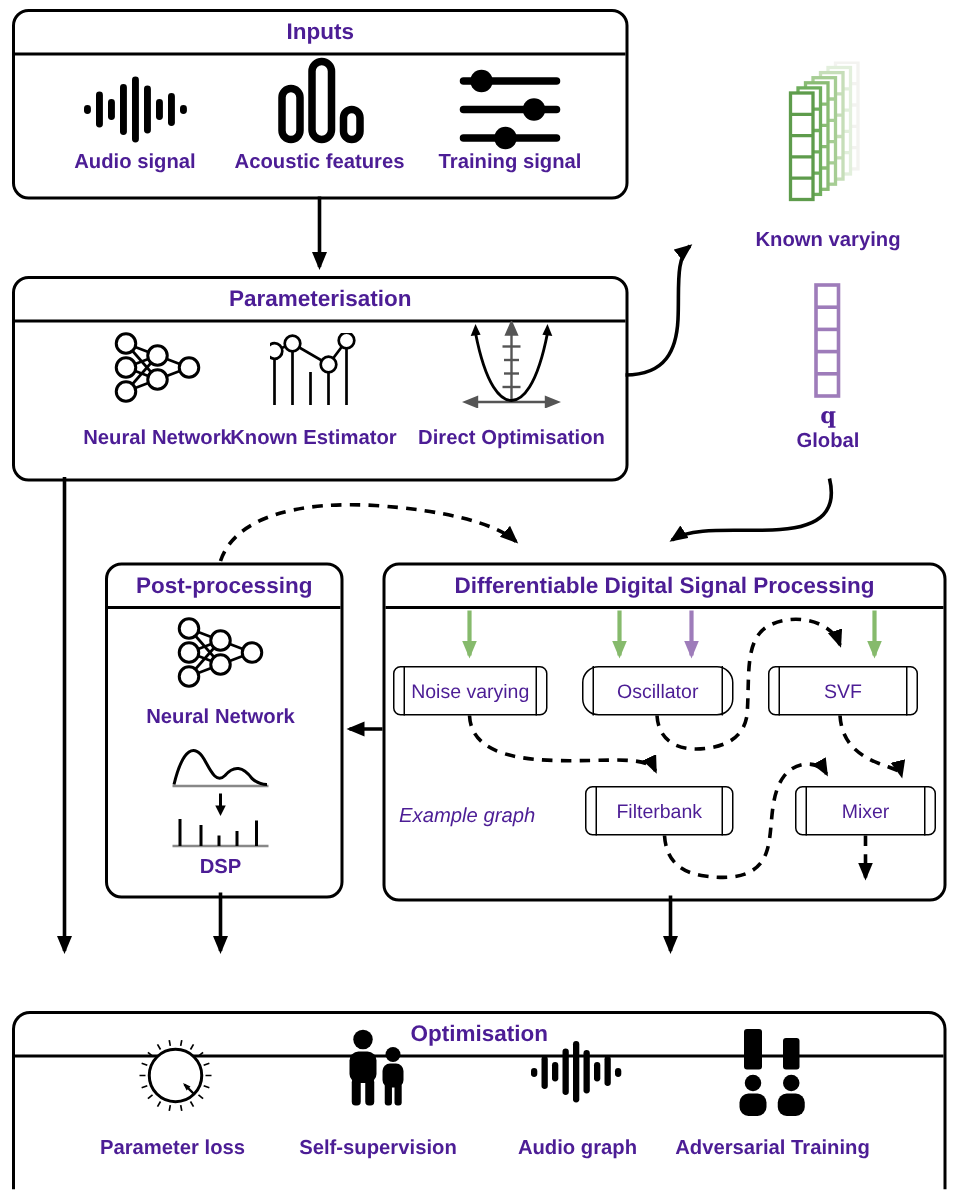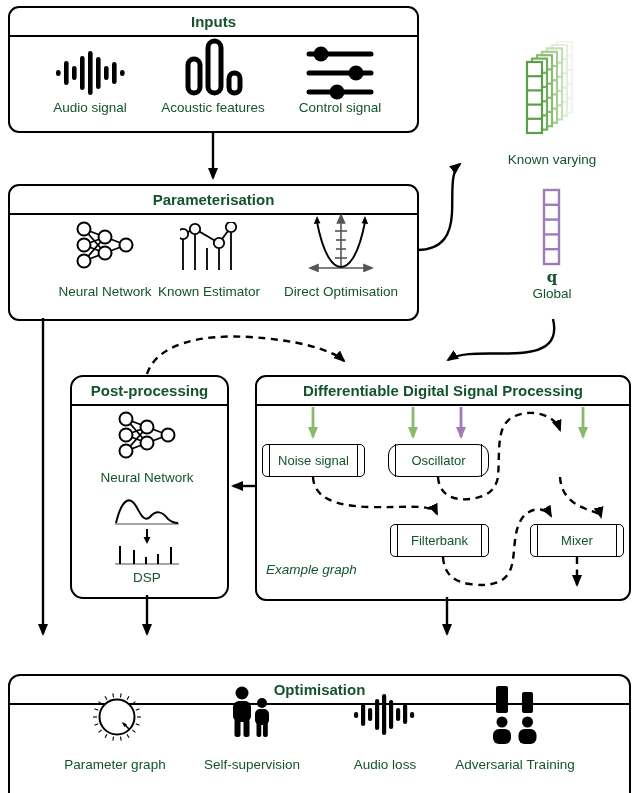--- a/index.html
+++ b/index.html
@@ -1,21 +1,21 @@
 <!DOCTYPE html>
 <html><head>
 <meta charset="utf-8">
 <style>
   html,body{margin:0;padding:0;background:#ffffff;}
   #canvas{position:relative;width:640px;height:793px;background:#ffffff;
-          font-family:"Liberation Sans",sans-serif;color:#14532d;overflow:hidden;}
+          font-family:"Liberation Sans",sans-serif;color:#4c1d95;overflow:hidden;}
   .box{position:absolute;background:#fff;border:2.5px solid #000;border-radius:11px;}
   .box .title{position:absolute;left:0;right:0;top:0;height:27px;line-height:27px;
               text-align:center;font-weight:bold;font-size:15px;border-bottom:2px solid #000;}
-  .cap{position:absolute;text-align:center;font-weight:normal;font-size:13.5px;white-space:nowrap;}
+  .cap{position:absolute;text-align:center;font-weight:bold;font-size:13.5px;white-space:nowrap;}
   .icon{position:absolute;}
   .module{position:absolute;background:#fff;border:1.8px solid #000;border-radius:5px;
           display:flex;align-items:center;justify-content:center;font-size:13px;}
   .module .capL,.module .capR{position:absolute;top:-1px;bottom:-1px;width:0;border-left:1.6px solid #000;}
   .module .capL{left:6px;} .module .capR{right:6px;}
   .example{position:absolute;font-style:italic;font-size:13.5px;}
   .math{font-family:"DejaVu Serif",serif;font-weight:bold;font-size:15px;}
   .math sub{font-size:10.5px;font-weight:bold;}
   .math sub .it{font-style:italic;}
   svg{display:block;}
@@ -62,21 +62,21 @@
       </g>
       <g fill="#000">
         <circle cx="15" cy="8" r="7.5"></circle>
         <circle cx="50" cy="27" r="7.5"></circle>
         <circle cx="31" cy="46" r="7.5"></circle>
       </g>
     </svg>
   </div>
   <div class="cap" style="left:30px;top:100px;width:120px;">Audio signal</div>
   <div class="cap" style="left:148px;top:100px;width:130px;">Acoustic features</div>
-  <div class="cap" style="left:280px;top:100px;width:120px;">Control signal</div>
+  <div class="cap" style="left:280px;top:100px;width:120px;">Training signal</div>
 
   <div class="icon" style="left:524px;top:41px;z-index:2;">
     <svg id="stack-svg" width="54" height="94" viewBox="0 0 54 94">
         <g>
           <rect x="33" y="0.6000000000000014" width="15" height="71" fill="#fff" stroke="#f3f3f0" stroke-width="2.2"></rect>
           <line x1="33" x2="48" y1="14.8" y2="14.8" stroke="#f3f3f0" stroke-width="2.2"></line>
           <line x1="33" x2="48" y1="29" y2="29" stroke="#f3f3f0" stroke-width="2.2"></line>
           <line x1="33" x2="48" y1="43.2" y2="43.2" stroke="#f3f3f0" stroke-width="2.2"></line>
           <line x1="33" x2="48" y1="57.4" y2="57.4" stroke="#f3f3f0" stroke-width="2.2"></line>
         </g>
@@ -199,21 +199,21 @@
       <g fill="#000">
         <polygon points="9,2 5.8,10 12.4,9.2"></polygon>
         <polygon points="57,2 53.6,9.2 60.2,10"></polygon>
       </g>
     </svg>
   </div>
   <div class="cap" style="left:45px;top:284px;width:120px;">Neural Network</div>
   <div class="cap" style="left:148px;top:284px;width:122px;">Known Estimator</div>
   <div class="cap" style="left:272px;top:284px;width:138px;">Direct Optimisation</div>
 
-  <div class="box" style="left:70px;top:375px;width:155px;height:220px;border-radius:13px;">
+  <div class="box" style="left:70px;top:375px;width:155px;height:220px;">
     <div class="title">Post-processing</div>
   </div>
   <div class="icon" style="left:118px;top:410px;z-index:2;">
     <svg width="58" height="50" viewBox="0 0 58 50">
       <g stroke="#000" stroke-width="1.8">
         <line x1="8" y1="9" x2="29" y2="17"></line>
           <line x1="8" y1="9" x2="29" y2="33"></line>
         <line x1="8" y1="25" x2="29" y2="17"></line>
           <line x1="8" y1="25" x2="29" y2="33"></line>
         <line x1="8" y1="41" x2="29" y2="17"></line>
@@ -249,38 +249,43 @@
     </svg>
   </div>
   <div class="cap" style="left:87px;top:570px;width:120px;">DSP</div>
 
   <div class="box" style="left:255px;top:375px;width:372px;height:222px;">
     <div class="title">Differentiable Digital Signal Processing</div>
   </div>
   <div class="module" style="left:262px;top:444px;width:101px;height:31px;z-index:2;">
     <div class="capL"></div>
       <div class="capR"></div>
-    <span>Noise signal</span>
+    <span>Noise varying</span>
   </div>
   <div class="module" style="left:388px;top:444px;width:99px;height:31px;z-index:2;border-radius:11px;">
     <div class="capL"></div>
       <div class="capR"></div>
     <span>Oscillator</span>
   </div>
+  <div class="module" style="left:512px;top:444px;width:98px;height:31px;z-index:2;">
+    <div class="capL"></div>
+      <div class="capR"></div>
+    <span>SVF</span>
+  </div>
   <div class="module" style="left:530px;top:524px;width:92px;height:31px;z-index:2;">
     <div class="capL"></div>
       <div class="capR"></div>
     <span>Mixer</span>
   </div>
   <div class="module" style="left:390px;top:524px;width:97px;height:31px;z-index:2;">
     <div class="capL"></div>
       <div class="capR"></div>
     <span>Filterbank</span>
   </div>
-  <div class="example" style="left:266px;top:562px;z-index:2;">Example graph</div>
+  <div class="example" style="left:266px;top:536px;z-index:2;">Example graph</div>
 
   <div class="box" style="left:8px;top:674px;width:619px;height:145px;border-radius:12px;">
     <div class="title">Optimisation</div>
   </div>
   <div class="icon" style="left:89px;top:689px;z-index:2;">
     <svg width="56" height="56" viewBox="0 0 56 56">
       <g id="knob-ticks" stroke="#000" stroke-width="1.1">
           <line x1="48" y1="28" x2="52" y2="28"></line>
           <line x1="46.79385241571817" y1="34.84040286651337" x2="50.5526228988618" y2="36.20848343981605"></line>
           <line x1="43.32088886237956" y1="40.85575219373079" x2="46.38506663485548" y2="43.42690263247694"></line>
@@ -298,21 +303,21 @@
           <line x1="31.472963553338598" y1="8.303844939755837" x2="32.16755626400632" y2="4.364613927707005"></line>
           <line x1="37.999999999999986" y1="10.679491924311218" x2="39.999999999999986" y2="7.215390309173465"></line>
           <line x1="43.320888862379554" y1="15.144247806269208" x2="46.38506663485546" y2="12.57309736752305"></line>
           <line x1="46.79385241571817" y1="21.159597133486628" x2="50.5526228988618" y2="19.791516560183954"></line>
         </g>
       <circle cx="28" cy="28" r="17.5" fill="#fff" stroke="#000" stroke-width="2"></circle>
       <line x1="40" y1="40" x2="34" y2="34" stroke="#000" stroke-width="1.6"></line>
       <polygon points="33,33 38,35.4 35.4,38" fill="#000"></polygon>
     </svg>
   </div>
-  <div class="cap" style="left:55px;top:757px;width:120px;">Parameter graph</div>
+  <div class="cap" style="left:55px;top:757px;width:120px;">Parameter loss</div>
 
   <div class="icon" style="left:229px;top:686px;z-index:2;">
     <svg width="46" height="62" viewBox="0 0 46 62">
       <g fill="#000">
         <circle cx="13" cy="7" r="6.5"></circle>
         <rect x="4" y="15" width="18" height="21" rx="6"></rect>
         <rect x="5.5" y="33" width="6" height="18" rx="2.5"></rect>
         <rect x="14.5" y="33" width="6" height="18" rx="2.5"></rect>
         <circle cx="33" cy="17" r="5"></circle>
         <rect x="26" y="23" width="14" height="16" rx="5"></rect>
@@ -331,21 +336,21 @@
         <rect x="14" y="16" width="4.2" height="13" rx="2.1"></rect>
         <rect x="21" y="7" width="4.2" height="31" rx="2.1"></rect>
         <rect x="28" y="2" width="4.2" height="41" rx="2.1"></rect>
         <rect x="35" y="8" width="4.2" height="29" rx="2.1"></rect>
         <rect x="42" y="16" width="4.2" height="13" rx="2.1"></rect>
         <rect x="49" y="12" width="4.2" height="20" rx="2.1"></rect>
         <rect x="56" y="20" width="4.2" height="6" rx="2.1"></rect>
       </g>
     </svg>
   </div>
-  <div class="cap" style="left:325px;top:757px;width:120px;">Audio loss</div>
+  <div class="cap" style="left:325px;top:757px;width:120px;">Audio graph</div>
 
   <div class="icon" style="left:489px;top:686px;z-index:2;">
     <svg width="52" height="58" viewBox="0 0 52 58">
       <g fill="#000">
         <rect x="7" y="0" width="12" height="27" rx="2"></rect>
         <circle cx="13" cy="36" r="5.5"></circle>
         <rect x="4" y="43" width="18" height="15" rx="6"></rect>
         <rect x="33" y="6" width="11" height="21" rx="2"></rect>
         <circle cx="38.5" cy="36" r="5.5"></circle>
         <rect x="29.5" y="43" width="18" height="15" rx="6"></rect>

